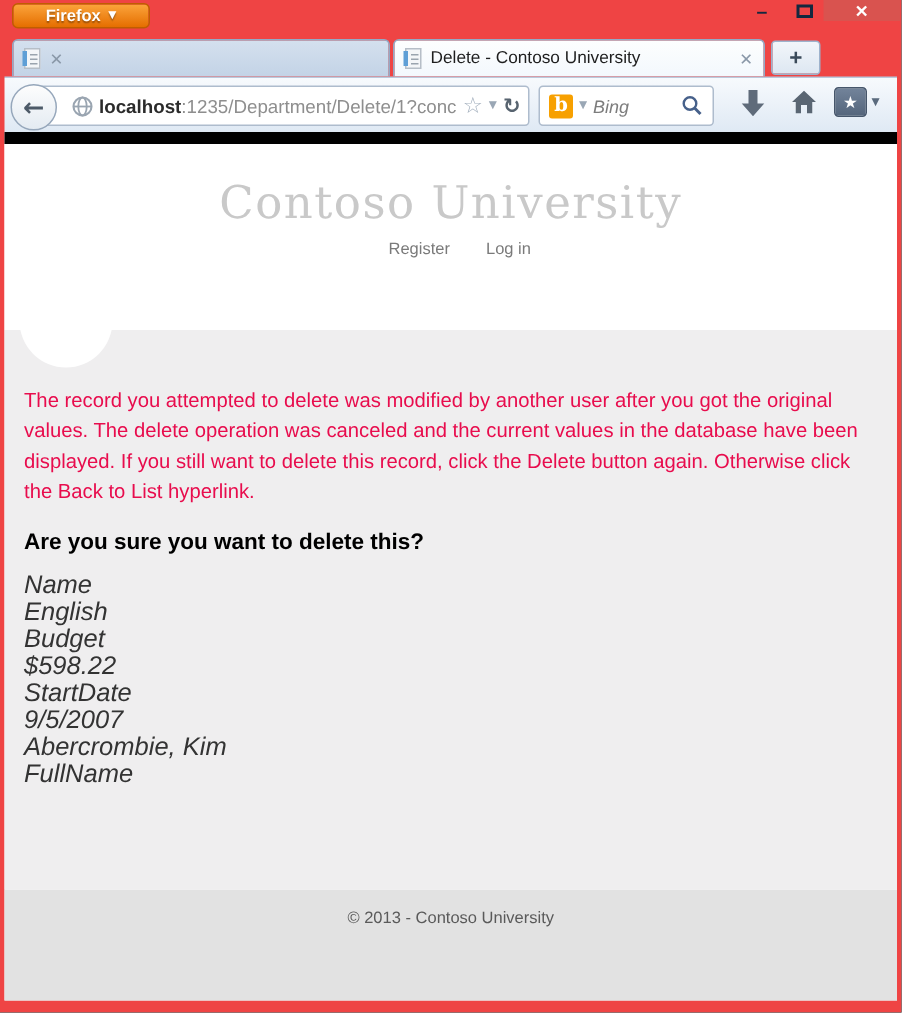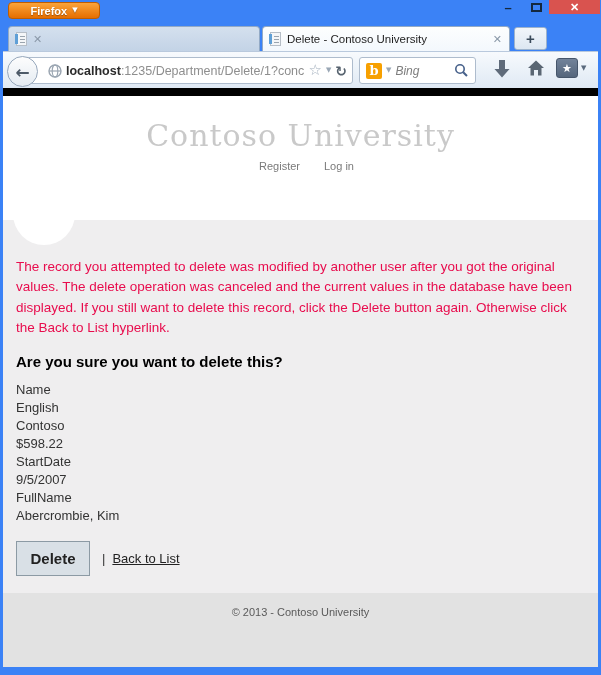--- a/index.html
+++ b/index.html
@@ -1,21 +1,21 @@
 <!DOCTYPE html>
 <html><head>
 <meta charset="utf-8">
 <style>
   * { margin:0; padding:0; box-sizing:border-box; }
   html,body { background:#555; }
   body { font-family:"Liberation Sans", sans-serif; }
 
   .window{
     position:relative; width:601px; height:675px;
-    background:#3b82f6; overflow:hidden;
+    background:#ef4444; overflow:hidden;
     font-family:"Liberation Sans", sans-serif;
   }
 
   
   .titlebar{ position:absolute; left:0; top:0; width:601px; height:25px; }
   .firefox-btn{
     position:absolute; left:8px; top:2px; width:92px; height:17px;
     background:linear-gradient(#fba43b,#e56e00);
     border:1px solid #c05d00; border-radius:4px;
     color:#fff; font-size:11px; font-weight:bold;
@@ -121,21 +121,21 @@
   }
   .deco-circle{
     position:absolute; left:10px; top:-37px; width:62px; height:62px;
     border-radius:50%; background:#fff;
   }
   .error-msg{
     padding-top:37px; font-size:13.5px; line-height:1.5;
     color:#e80c4d; max-width:578px;
   }
   .confirm-heading{ margin-top:15px; font-size:15px; font-weight:bold; color:#000; }
-  .fields{ margin-top:11px; font-size:13px; color:#333; }
+  .fields{ margin-top:11px; font-size:17px; color:#333;font-style:italic; }
   .fields div{ line-height:18px; }
   .actions{ margin-top:16px; display:flex; align-items:center; }
   .delete-btn{
     width:74px; height:35px; background:#d9e0e6; border:1px solid #8c9aa4;
     font-family:"Liberation Sans", sans-serif;
     font-size:15px; font-weight:bold; color:#222; cursor:pointer;
   }
   .action-divider{ margin:0 7px 0 12px; color:#333; font-size:13px; }
   .back-link{ font-size:13px; color:#222; text-decoration:underline; cursor:pointer; }
 
@@ -221,31 +221,26 @@
       </div>
     </div>
 
     <div class="content">
       <div class="deco-circle"></div>
       <p class="error-msg">The record you attempted to delete was modified by another user after you got the original values. The delete operation was canceled and the current values in the database have been displayed. If you still want to delete this record, click the Delete button again. Otherwise click the Back to List hyperlink.</p>
       <h2 class="confirm-heading">Are you sure you want to delete this?</h2>
       <div class="fields">
         <div>Name</div>
         <div>English</div>
-        <div>Contoso</div>
+        <div>Budget</div>
         <div>$598.22</div>
         <div>StartDate</div>
         <div>9/5/2007</div>
+        <div>Abercrombie, Kim</div>
         <div>FullName</div>
-        <div>Abercrombie, Kim</div>
-      </div>
-      <div class="actions">
-        <button class="delete-btn">Delete</button>
-        <span class="action-divider">|</span>
-        <span class="back-link">Back to List</span>
       </div>
     </div>
 
     <div class="site-footer">
       <span class="copyright">© 2013 - Contoso University</span>
     </div>
   </div>
 
 </div>
 

